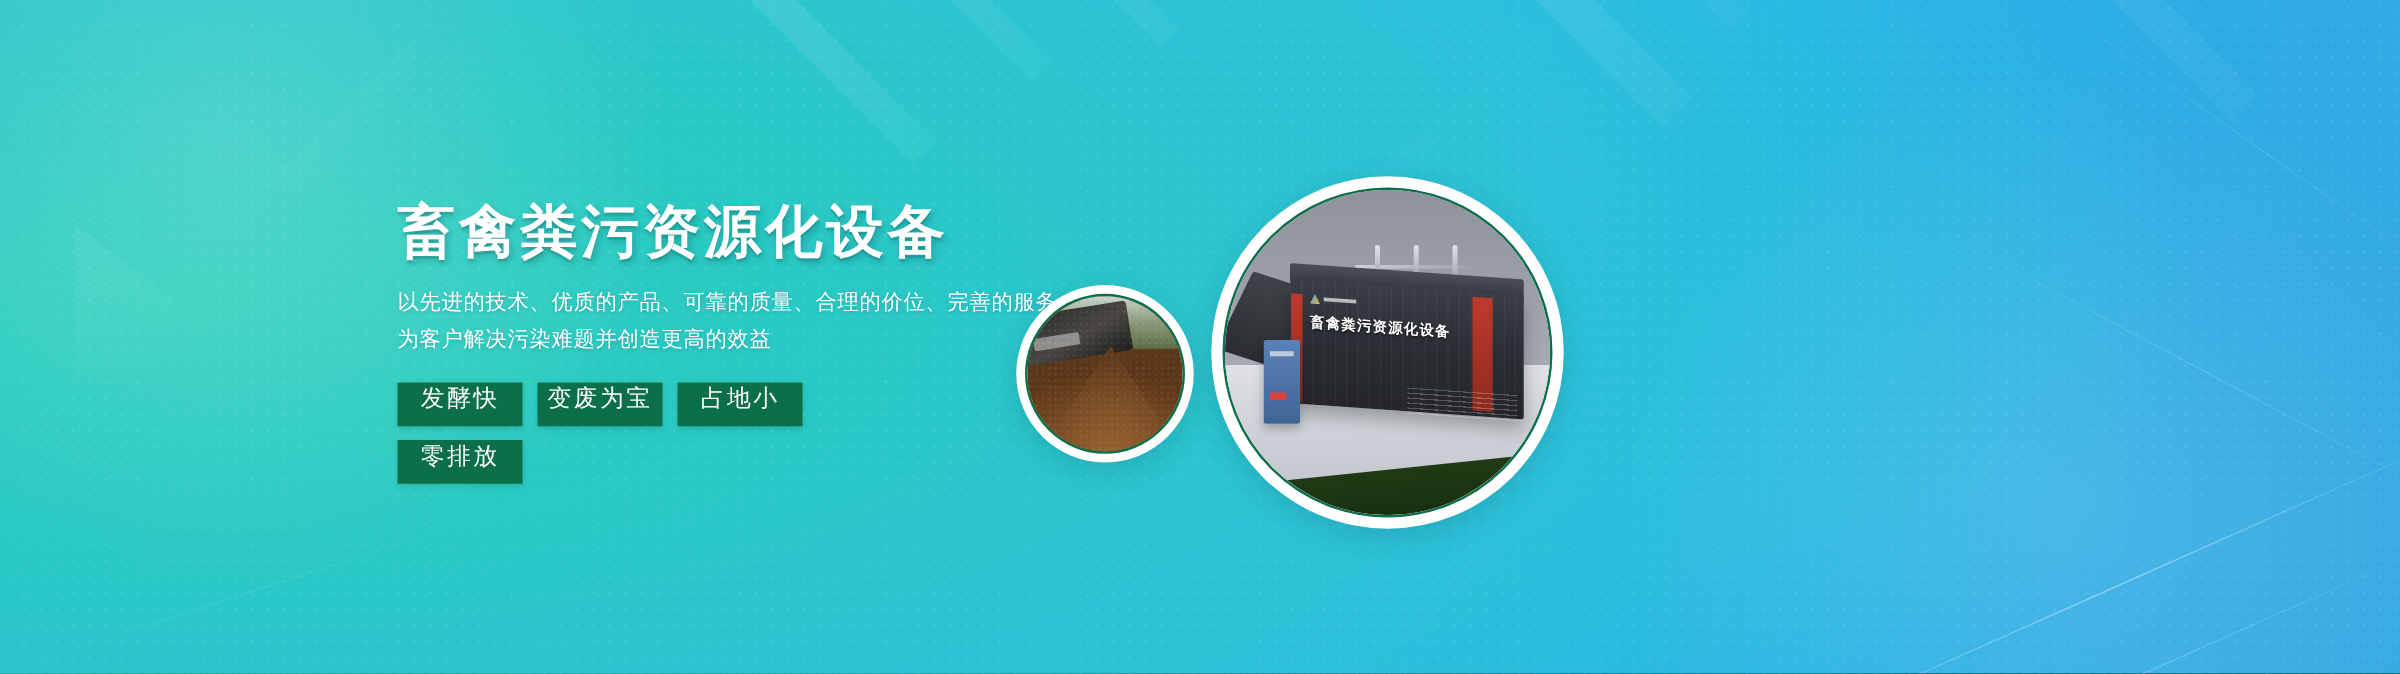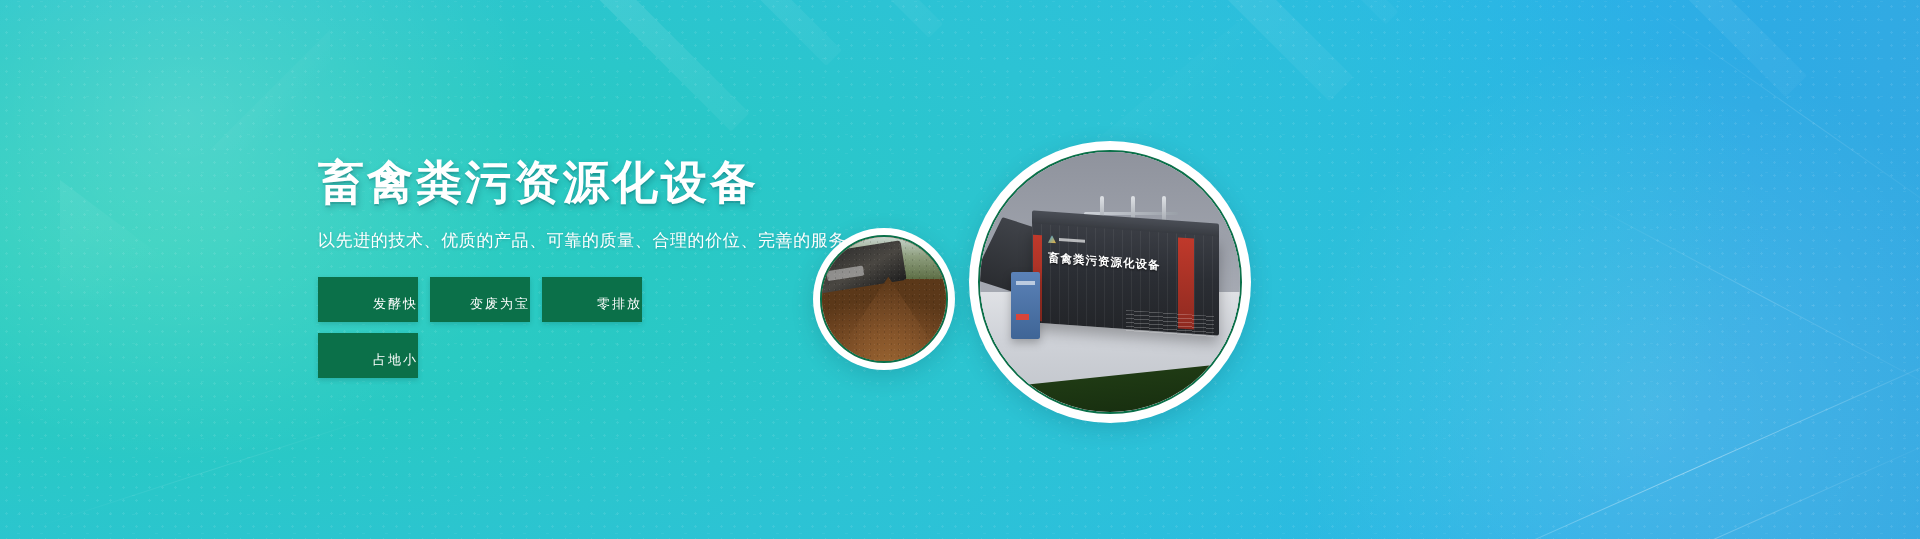--- a/index.html
+++ b/index.html
@@ -3,21 +3,21 @@
 <meta charset="utf-8">
 <title>Banner</title>
 <style>
   html,body{margin:0;padding:0;background:#0d1117;}
   *{box-sizing:border-box;}
 
   .banner{
     position:relative;
     width:1920px;height:539px;
     overflow:hidden;
-    font-family:Liberation Mono, monospace;
+    font-family:Liberation Serif, serif;
     background:
       radial-gradient(120% 160% at 8% 45%, #2fd0bd 0%, #29c9c4 22%, #2cc3d4 42%, transparent 70%),
       linear-gradient(100deg,#27cdb4 0%,#29cbbf 14%,#2ac6cf 28%,#2bc0dd 42%,#2bbbe6 58%,#2ab4e8 74%,#2eabe4 88%,#34a9e2 100%);
   }
 
   
   .noise{
     position:absolute;inset:0;
     background-image:
       radial-gradient(rgba(255,255,255,.16) 1px, transparent 1.2px),
@@ -98,25 +98,25 @@
   .badges{
     margin-top:20px;
     display:flex;
     flex-wrap:wrap;
     width:345px;
     gap:11px 12px;
   }
   .badge{
     background:#0b7049;
     color:#ffffff;
-    font-size:13px;
+    font-size:19px;
     letter-spacing:2px;
-    padding:18px 0 9px 0;
+    padding:0 0 9px 0;
     width:100px;
-    text-align:right;
+    text-align:center;
     border:none;
     font-family:inherit;
     cursor:pointer;
     box-shadow:0 2px 5px rgba(0,50,40,.18);
   }
   .badge.wide{width:100px;}
 
   
   .circle{
     position:absolute;
@@ -307,27 +307,28 @@
   <div class="hairline h2"></div>
   <div class="hairline h3"></div>
   <div class="hairline h4"></div>
   <div class="hairline h5"></div>
 
   <div class="content">
     <h1 class="headline">畜禽粪污资源化设备</h1>
 
     <p class="subtitle">
       <span>以先进的技术、优质的产品、可靠的质量、合理的价位、完善的服务</span>
+      <span>为客户解决污染难题并创造更高的效益</span>
     </p>
 
     <div class="badges">
       <button class="badge">发酵快</button>
       <button class="badge wide">变废为宝</button>
+      <button class="badge">占地小</button>
       <button class="badge">零排放</button>
-      <button class="badge">占地小</button>
     </div>
   </div>
 
   <div class="circle circle-small">
     <div class="ring">
       <div class="compost">
         <div class="sky"></div>
         <div class="machine"></div>
         <div class="pile"></div>
         <div class="grain"></div>

